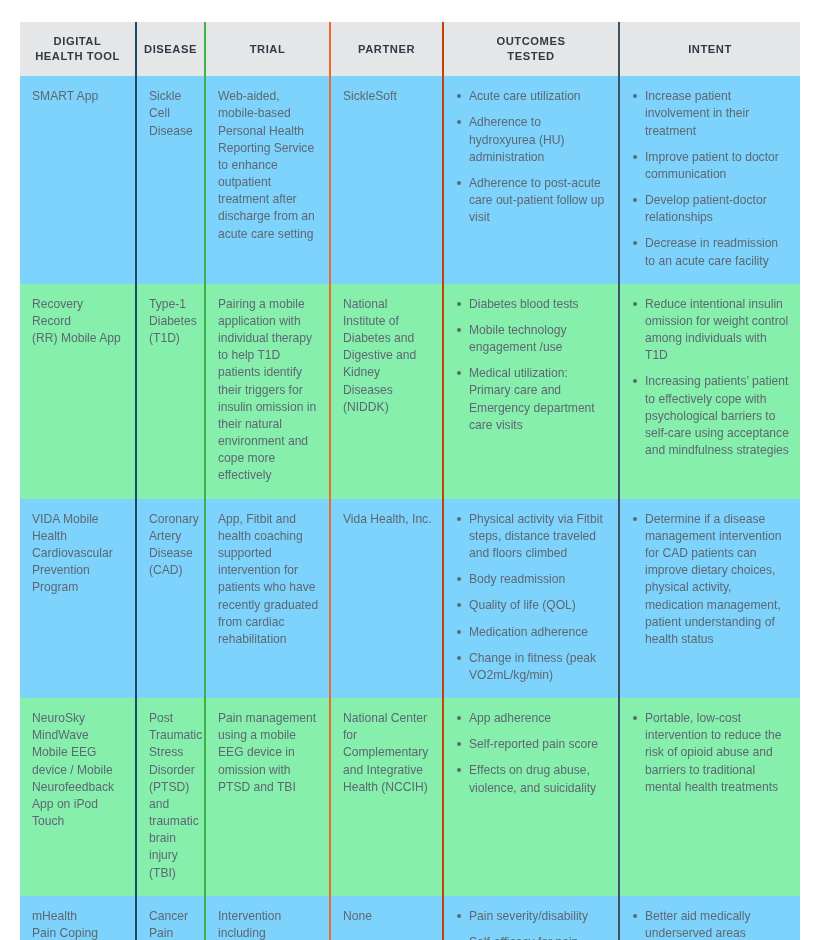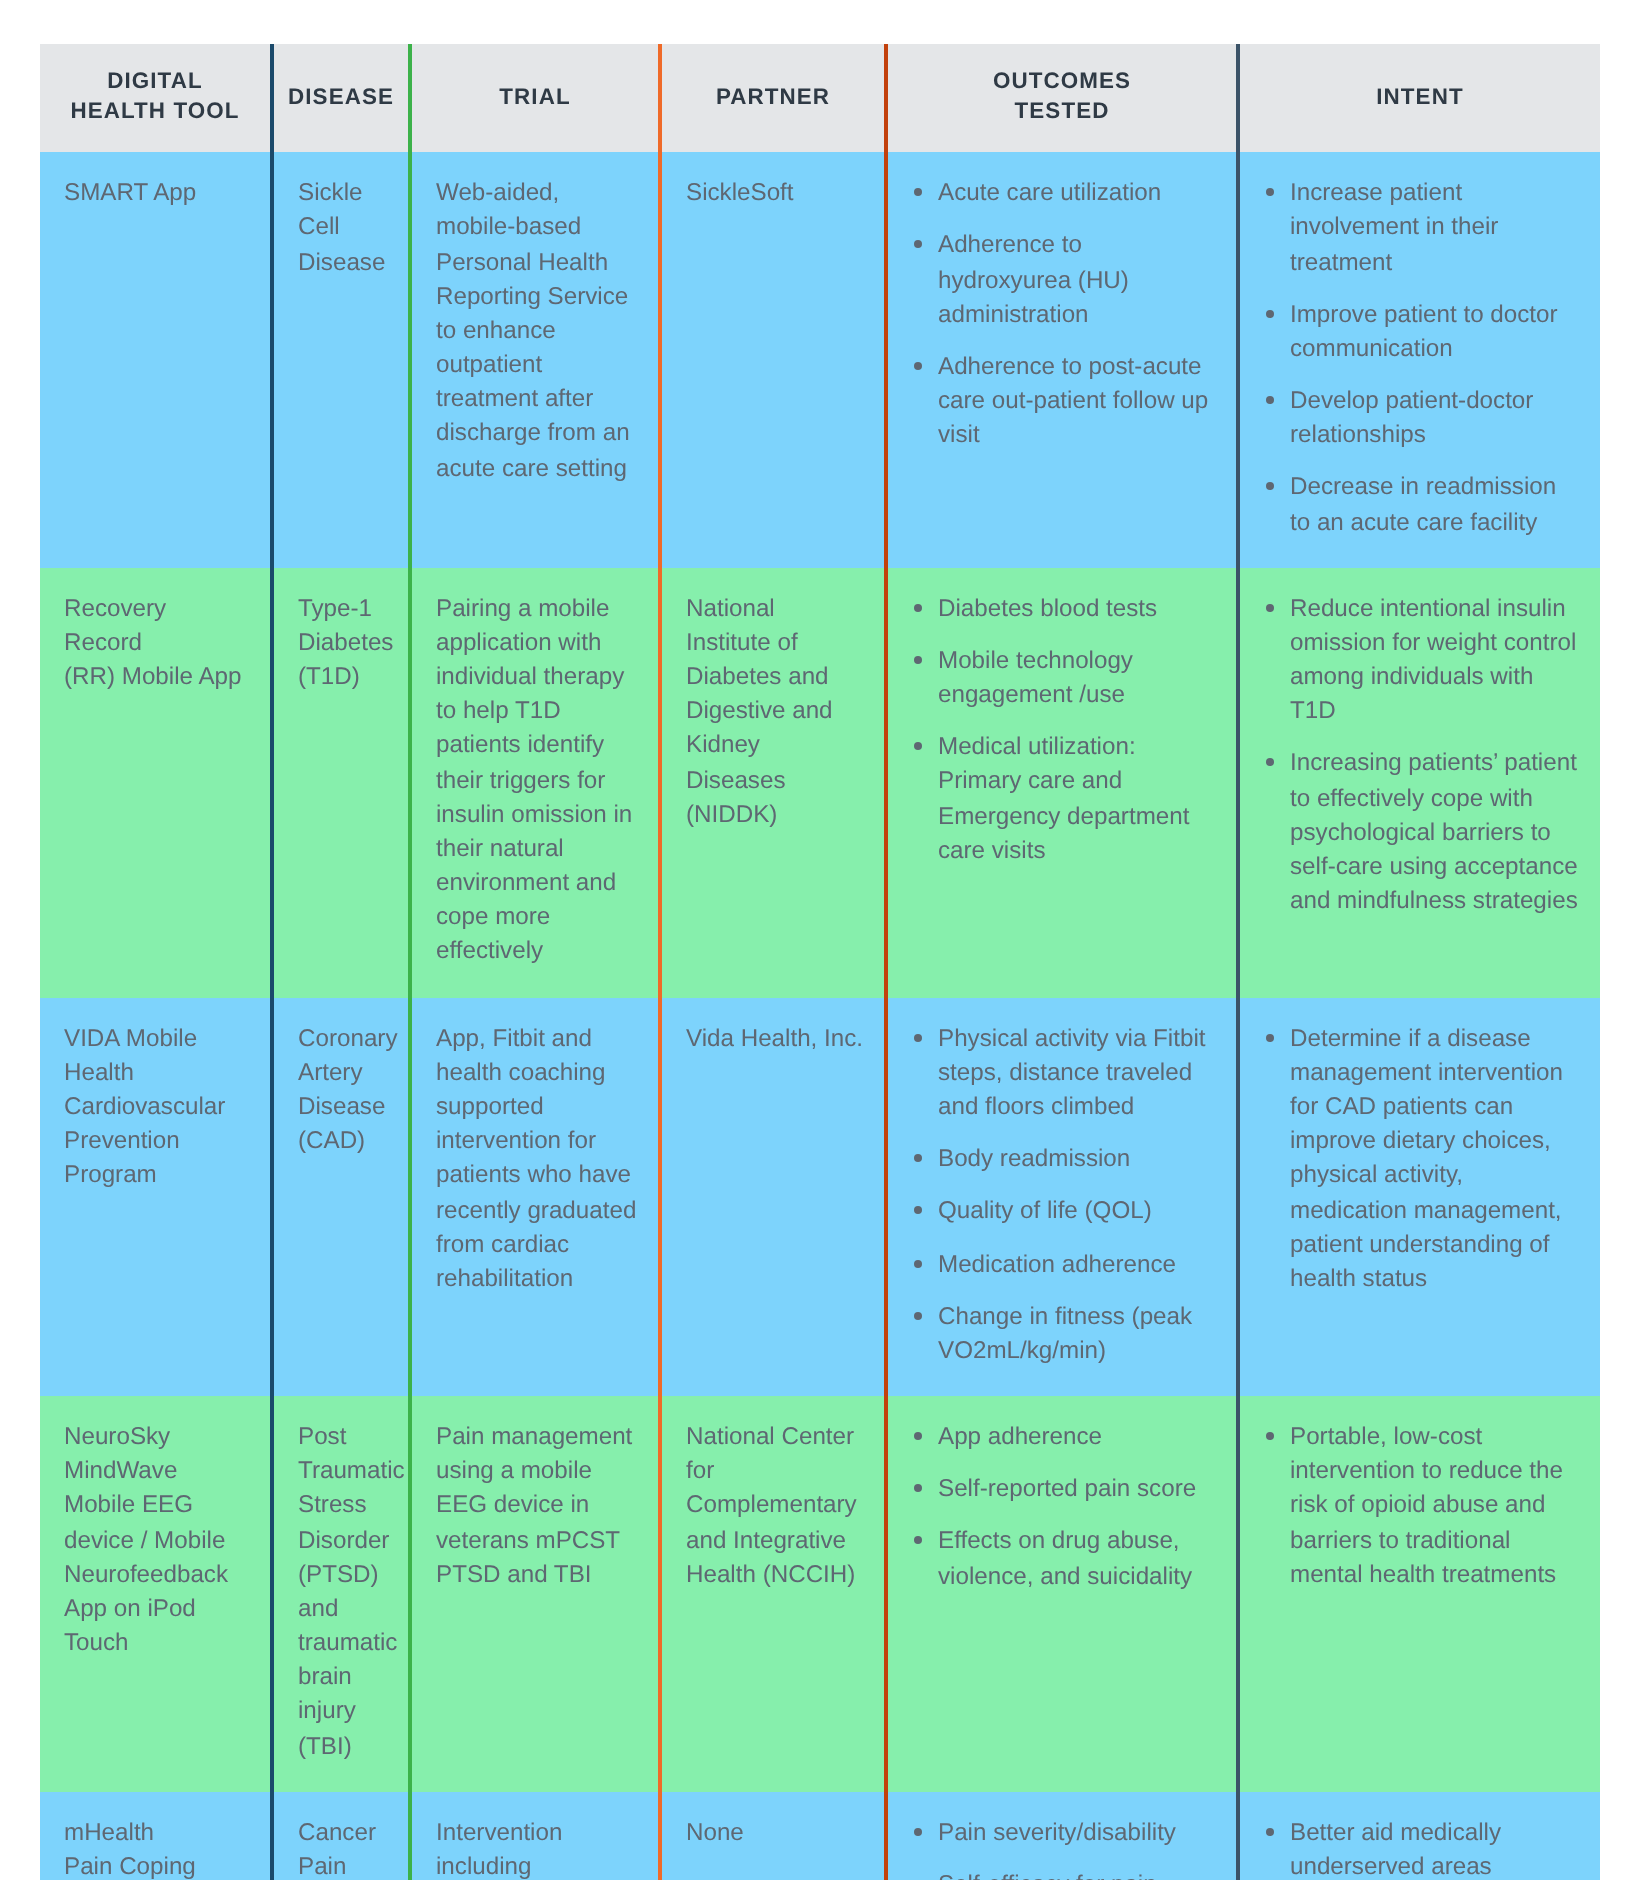--- a/index.html
+++ b/index.html
@@ -212,21 +212,21 @@
 App on iPod
 Touch</span></td>
           <td class="col-disease"><span class="cell-text">Post
 Traumatic
 Stress
 Disorder
 (PTSD) and
 traumatic
 brain injury
 (TBI)</span></td>
-          <td class="col-trial"><span class="cell-text">Pain management using a mobile EEG device in veterans mPCST PTSD and TBI</span></td>
+          <td class="col-trial"><span class="cell-text">Pain management using a mobile EEG device in omission with PTSD and TBI</span></td>
           <td class="col-partner"><span class="cell-text">National Center for Complementary and Integrative Health (NCCIH)</span></td>
           <td class="col-outcome">
             <ul class="bullets">
               <li>App adherence</li>
               <li>Self-reported pain score</li>
               <li>Effects on drug abuse, violence, and suicidality</li>
             </ul>
           </td>
           <td class="col-intent">
             <ul class="bullets">

